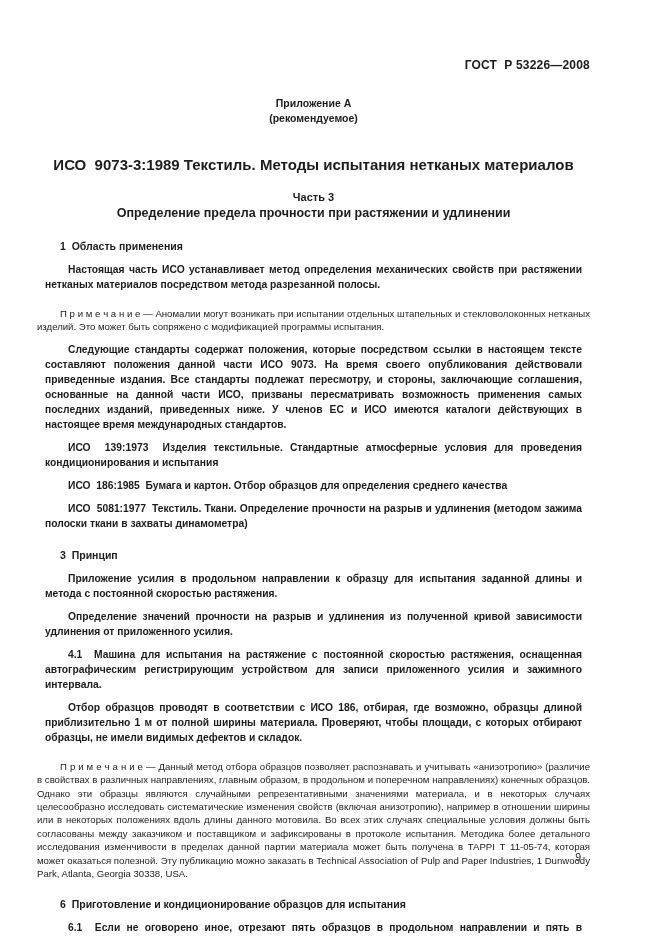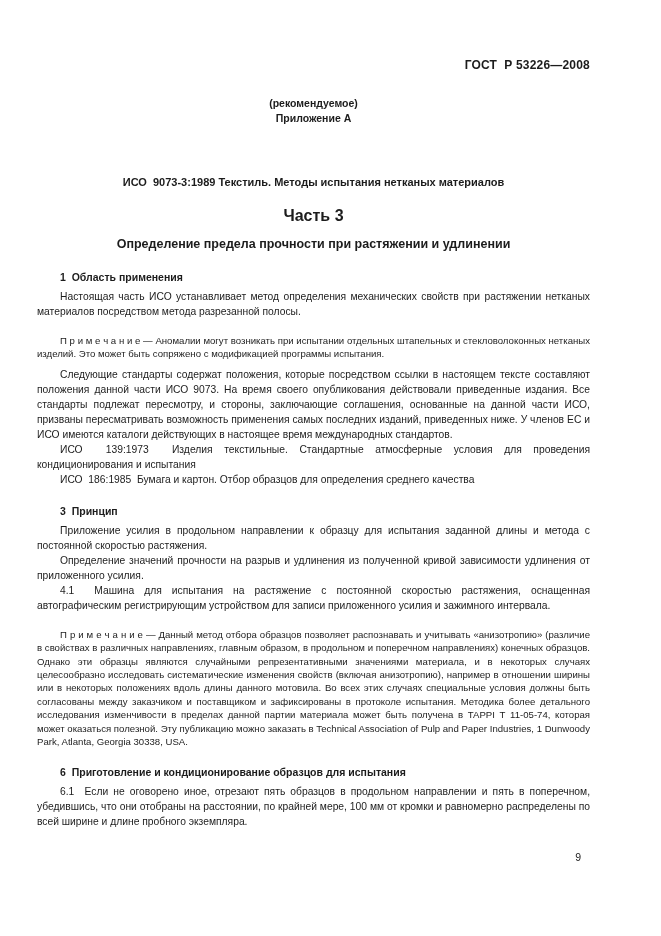--- a/index.html
+++ b/index.html
@@ -31,54 +31,54 @@
   .appendix {
     text-align: center;
     font-weight: bold;
     font-size: 10.5px;
     line-height: 15px;
     margin-top: 24px;
   }
   .standard-title {
     text-align: center;
     font-weight: bold;
-    font-size: 11px;
+    font-size: 15px;
     line-height: 15px;
-    margin-top: 49px;
+    margin-top: 31px;
   }
   .part-label {
     text-align: center;
     font-weight: bold;
-    font-size: 16px;
+    font-size: 11px;
     line-height: 15px;
     margin-top: 18px;
   }
   .doc-subtitle {
     text-align: center;
     font-weight: bold;
     font-size: 12.5px;
     line-height: 17px;
-    margin-top: 13px;
   }
   .content {
     margin-top: 11px;
   }
   .heading {
     font-weight: bold;
     font-size: 10.5px;
     line-height: 15px;
     text-indent: 23px;
     margin: 17px 0 4px 0;
   }
   .para {
     font-size: 10.3px;
     line-height: 15px;
     text-align: justify;
     text-indent: 23px;
-    margin: 0;
+    margin: 8px;
+    font-weight: bold;
   }
   .note {
     font-size: 9.6px;
     line-height: 13.4px;
     text-align: justify;
     text-indent: 23px;
     margin: 15px 0 6px 0;
   }
   .page-number {
     position: absolute;
@@ -88,45 +88,47 @@
   }
 </style>
 </head>
 <body>
 
 <div class="page">
 
   <div class="doc-code">ГОСТ  Р 53226—2008</div>
 
   <div class="appendix">
+    <div>Приложение А</div>
     <div>(рекомендуемое)</div>
-    <div>Приложение А</div>
   </div>
 
   <div class="standard-title">ИСО&nbsp;&nbsp;9073-3:1989 Текстиль. Методы испытания нетканых материалов</div>
 
   <div class="part-label">Часть 3</div>
 
   <div class="doc-subtitle">Определение предела прочности при растяжении и удлинении</div>
 
   <div class="content">
     <p class="heading">1&nbsp;&nbsp;Область применения</p>
     <p class="para">Настоящая часть ИСО устанавливает метод определения механических свойств при растяжении нетканых материалов посредством метода разрезанной полосы.</p>
     <p class="note">П р и м е ч а н и е — Аномалии могут возникать при испытании отдельных штапельных и стекловолоконных нетканых изделий. Это может быть сопряжено с модификацией программы испытания.</p>
 
     <p class="para">Следующие стандарты содержат положения, которые посредством ссылки в настоящем тексте составляют положения данной части ИСО 9073. На время своего опубликования действовали приведенные издания. Все стандарты подлежат пересмотру, и стороны, заключающие соглашения, основанные на данной части ИСО, призваны пересматривать возможность применения самых последних изданий, приведенных ниже. У членов ЕС и ИСО имеются каталоги действующих в настоящее время международных стандартов.</p>
     <p class="para">ИСО&nbsp;&nbsp;139:1973&nbsp;&nbsp;Изделия текстильные. Стандартные атмосферные условия для проведения кондиционирования и испытания</p>
     <p class="para">ИСО&nbsp;&nbsp;186:1985&nbsp;&nbsp;Бумага и картон. Отбор образцов для определения среднего качества</p>
+    <p class="para">ИСО&nbsp;&nbsp;5081:1977&nbsp;&nbsp;Текстиль. Ткани. Определение прочности на разрыв и удлинения (методом зажима полоски ткани в захваты динамометра)</p>
 
     <p class="heading">3&nbsp;&nbsp;Принцип</p>
     <p class="para">Приложение усилия в продольном направлении к образцу для испытания заданной длины и метода с постоянной скоростью растяжения.</p>
     <p class="para">Определение значений прочности на разрыв и удлинения из полученной кривой зависимости удлинения от приложенного усилия.</p>
 
     <p class="para">4.1&nbsp;&nbsp;Машина для испытания на растяжение с постоянной скоростью растяжения, оснащенная автографическим регистрирующим устройством для записи приложенного усилия и зажимного интервала.</p>
 
+    <p class="para">Отбор образцов проводят в соответствии с ИСО 186, отбирая, где возможно, образцы длиной приблизительно 1 м от полной ширины материала. Проверяют, чтобы площади, с которых отбирают образцы, не имели видимых дефектов и складок.</p>
     <p class="note">П р и м е ч а н и е — Данный метод отбора образцов позволяет распознавать и учитывать «анизотропию» (различие в свойствах в различных направлениях, главным образом, в продольном и поперечном направлениях) конечных образцов. Однако эти образцы являются случайными репрезентативными значениями материала, и в некоторых случаях целесообразно исследовать систематические изменения свойств (включая анизотропию), например в отношении ширины или в некоторых положениях вдоль длины данного мотовила. Во всех этих случаях специальные условия должны быть согласованы между заказчиком и поставщиком и зафиксированы в протоколе испытания. Методика более детального исследования изменчивости в пределах данной партии материала может быть получена в TAPPI Т 11-05-74, которая может оказаться полезной. Эту публикацию можно заказать в Technical Association of Pulp and Paper Industries, 1 Dunwoody Park, Atlanta, Georgia 30338, USA.</p>
 
     <p class="heading">6&nbsp;&nbsp;Приготовление и кондиционирование образцов для испытания</p>
     <p class="para">6.1&nbsp;&nbsp;Если не оговорено иное, отрезают пять образцов в продольном направлении и пять в поперечном, убедившись, что они отобраны на расстоянии, по крайней мере, 100 мм от кромки и равномерно распределены по всей ширине и длине пробного экземпляра.</p>
   </div>
 
 </div>
 
 <div class="page-number">9</div>
 

